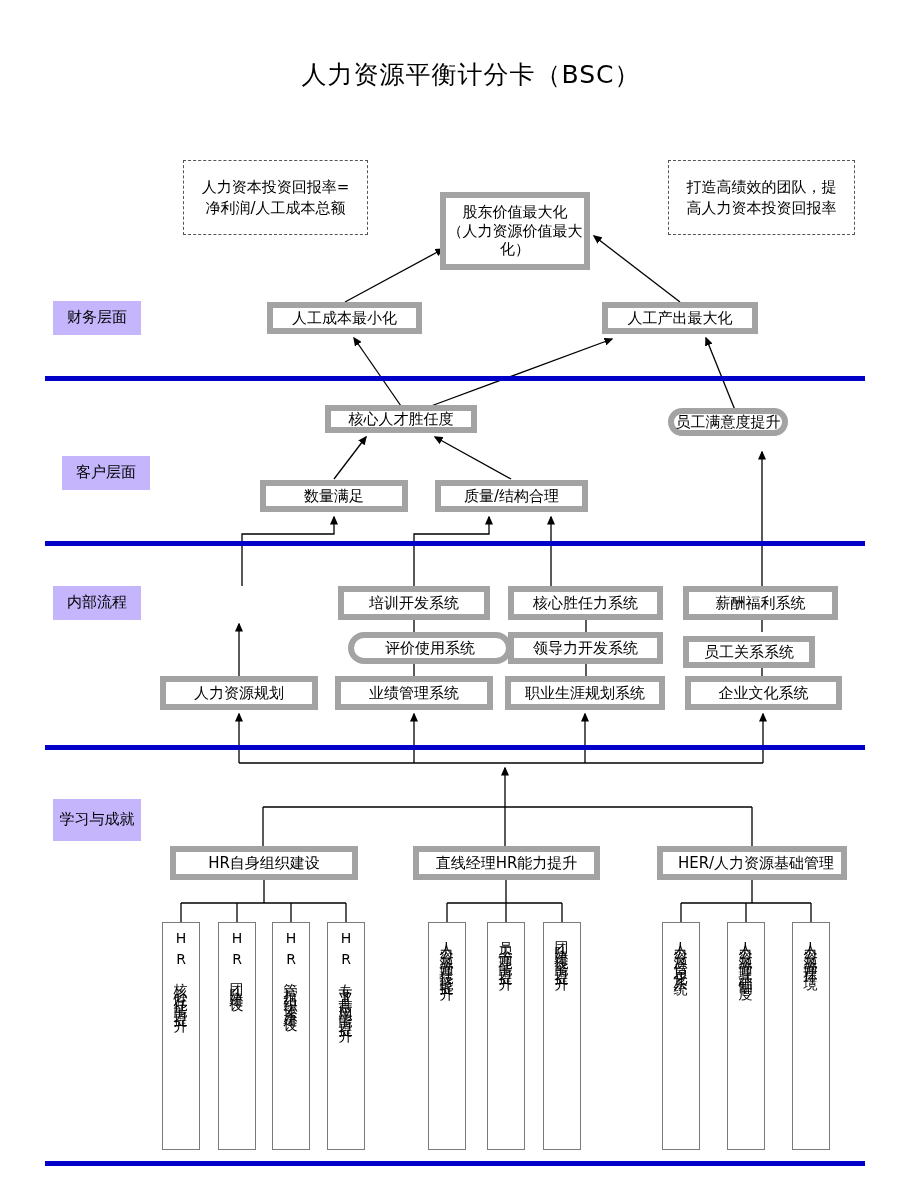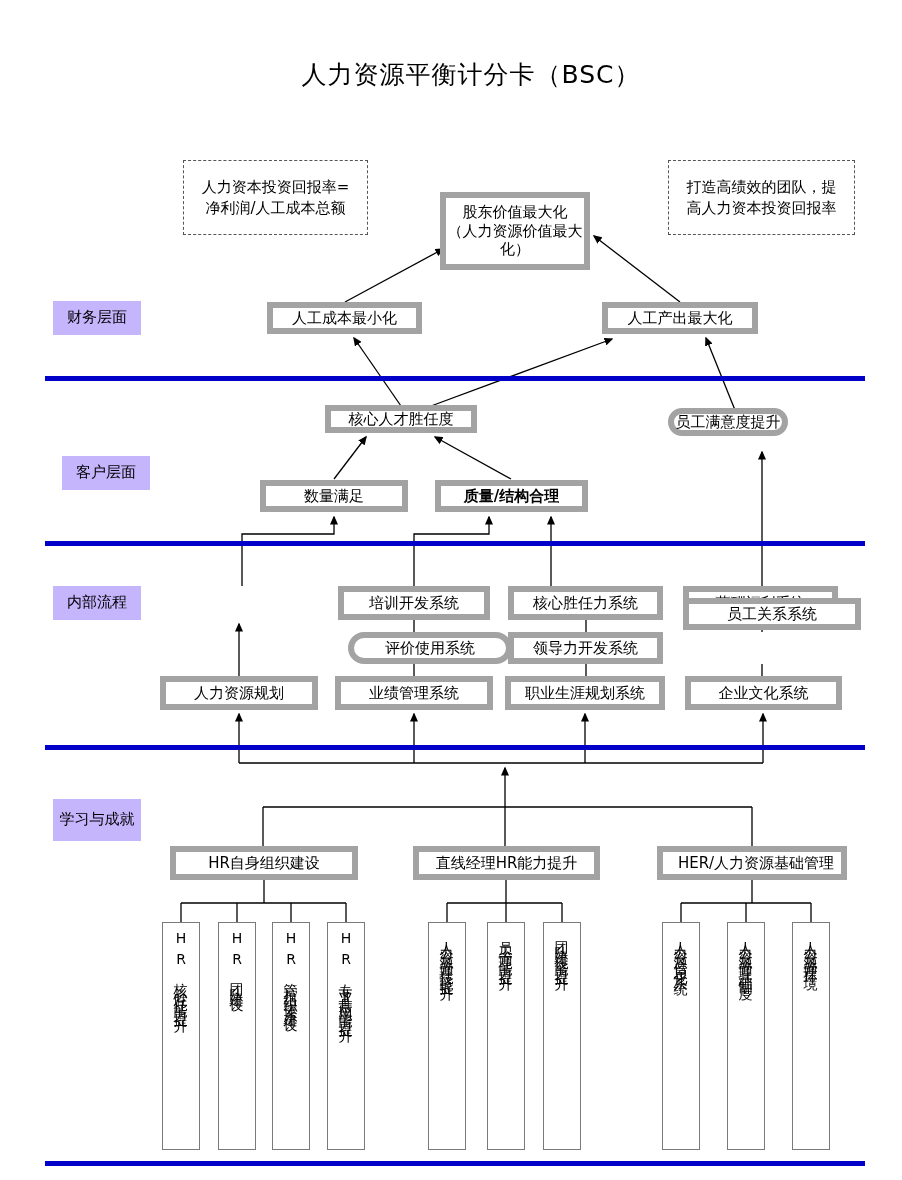--- a/index.html
+++ b/index.html
@@ -120,29 +120,29 @@
 高人力资本投资回报率</div>
 
   <div class="node" style="left:440px;top:192px;width:150px;height:78px;">股东价值最大化
 （人力资源价值最大化）</div>
   <div class="node" style="left:267px;top:302px;width:155px;height:32px;">人工成本最小化</div>
   <div class="node" style="left:602px;top:302px;width:156px;height:32px;">人工产出最大化</div>
 
   <div class="node" style="left:325px;top:405px;width:152px;height:28px;">核心人才胜任度</div>
   <div class="node" style="left:668px;top:408px;width:120px;height:28px;border-radius:14px;">员工满意度提升</div>
   <div class="node" style="left:260px;top:480px;width:148px;height:32px;">数量满足</div>
-  <div class="node" style="left:435px;top:480px;width:153px;height:32px;font-weight:bold;">质量/结构合理</div>
+  <div class="node" style="left:435px;top:480px;width:153px;height:32px;">质量/结构合理</div>
 
   <div class="node" style="left:338px;top:586px;width:152px;height:34px;">培训开发系统</div>
   <div class="node" style="left:508px;top:586px;width:155px;height:34px;">核心胜任力系统</div>
   <div class="node" style="left:683px;top:586px;width:155px;height:34px;">薪酬福利系统</div>
 
   <div class="node" style="left:348px;top:632px;width:164px;height:32px;border-radius:16px;">评价使用系统</div>
   <div class="node" style="left:508px;top:632px;width:155px;height:32px;">领导力开发系统</div>
-  <div class="node" style="left:683px;top:598px;width:178px;height:32px;">员工关系系统</div>
+  <div class="node" style="left:683px;top:636px;width:132px;height:32px;">员工关系系统</div>
 
   <div class="node" style="left:160px;top:676px;width:158px;height:34px;">人力资源规划</div>
   <div class="node" style="left:335px;top:676px;width:158px;height:34px;">业绩管理系统</div>
   <div class="node" style="left:505px;top:676px;width:160px;height:34px;">职业生涯规划系统</div>
   <div class="node" style="left:685px;top:676px;width:157px;height:34px;">企业文化系统</div>
 
   <div class="node" style="left:170px;top:846px;width:188px;height:34px;">HR自身组织建设</div>
   <div class="node" style="left:413px;top:846px;width:187px;height:34px;">直线经理HR能力提升</div>
   <div class="node" style="left:657px;top:846px;width:190px;height:34px;padding-left:8px;">HER/人力资源基础管理</div>
 

